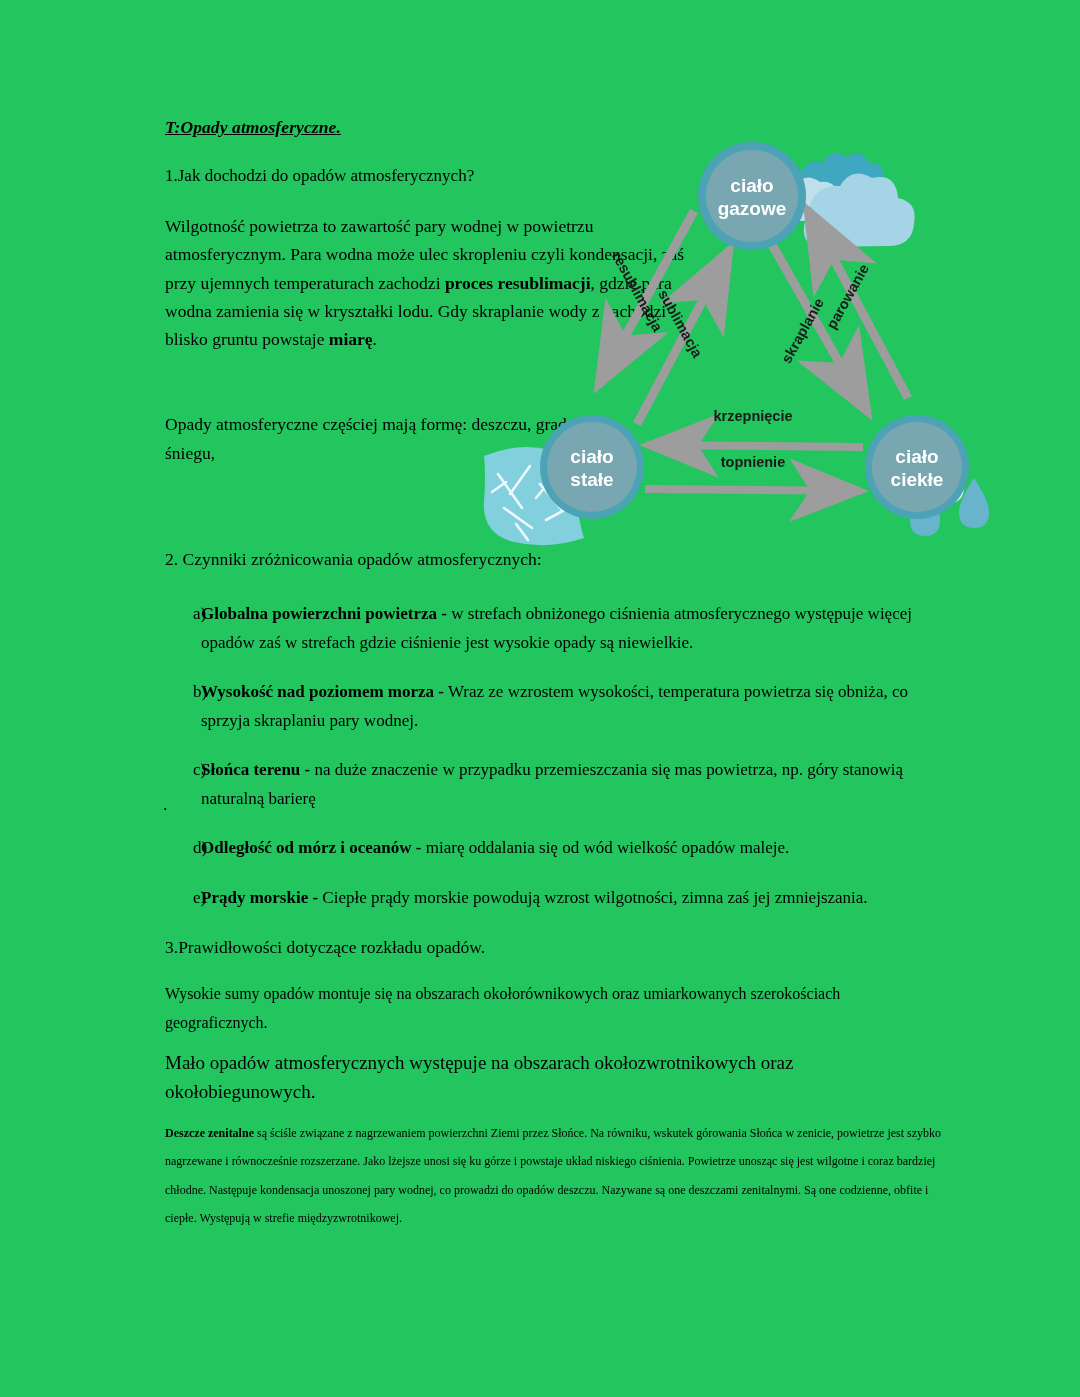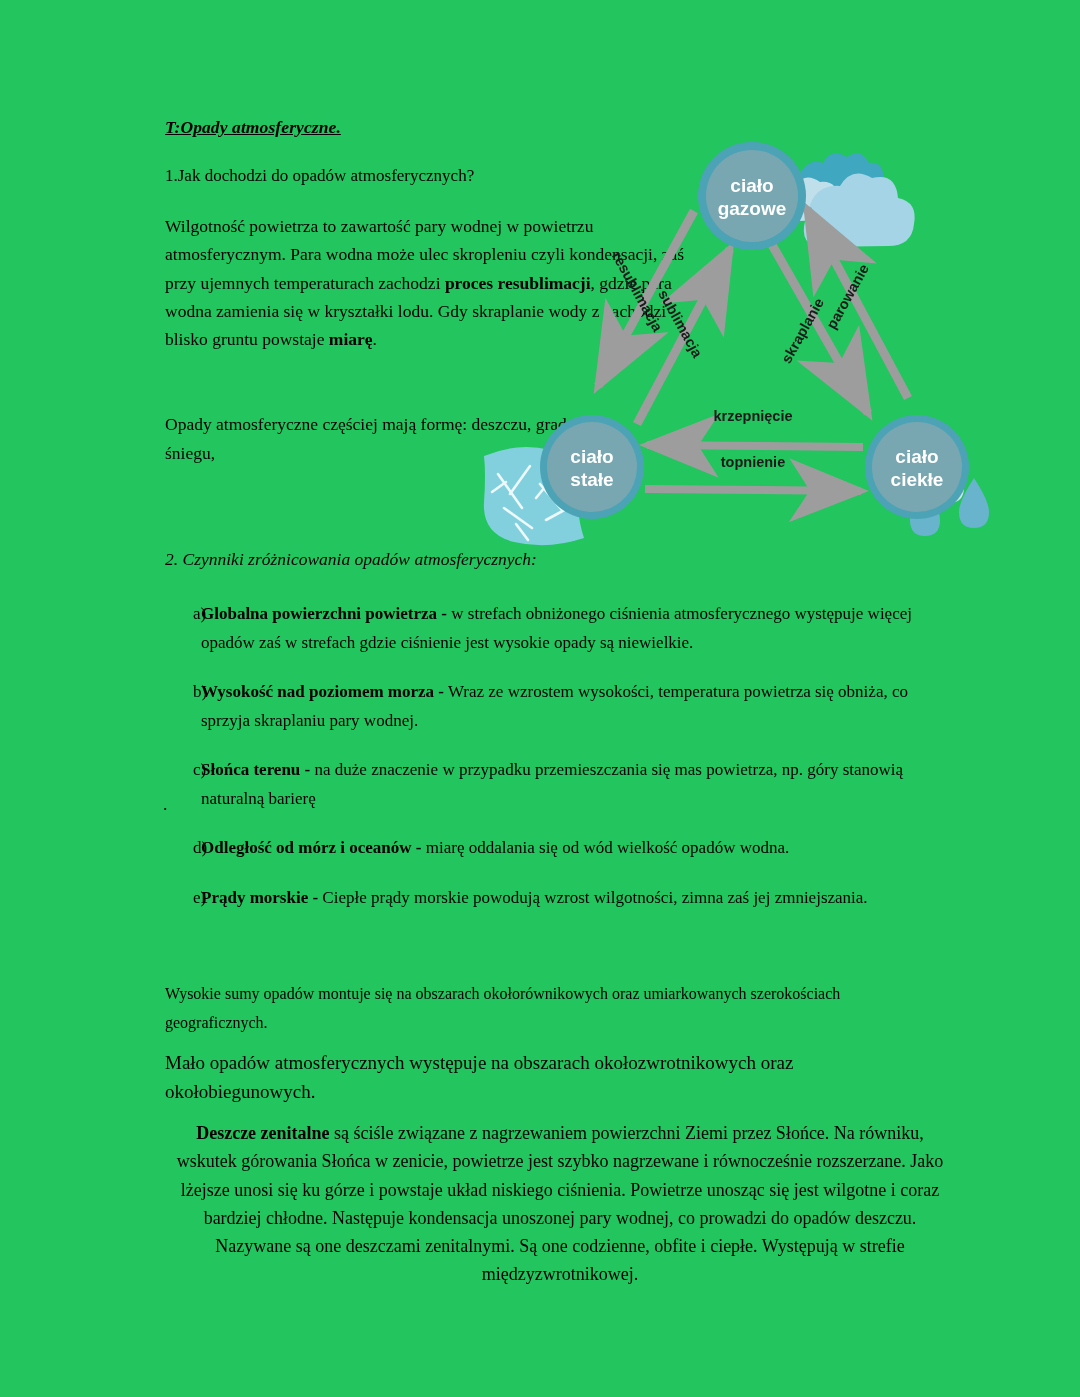--- a/index.html
+++ b/index.html
@@ -54,21 +54,20 @@
     top: 410px;
     width: 420px;
     font-size: 17.5px;
     line-height: 28.5px;
   }
   .sec2 {
     position: absolute;
     left: 165px;
     top: 549px;
     font-size: 17.5px;
-    font-style: italic;
   }
 
   
   .list {
     position: absolute;
     left: 165px;
     top: 600px;
     width: 760px;
   }
   .li {
@@ -116,23 +115,22 @@
     top: 1049px;
     width: 760px;
     font-size: 19px;
     line-height: 28.5px;
   }
   .para-c {
     position: absolute;
     left: 165px;
     top: 1119px;
     width: 790px;
-    font-size: 18px;
+    font-size: 12px;
     line-height: 28.3px;
-    text-align: center;
   }
   .para-c b { font-weight: bold; }
 
   
   .diagram {
     position: absolute;
     left: 470px;
     top: 136px;
     width: 560px;
     height: 410px;
@@ -174,30 +172,31 @@
     <div class="li">
       <span class="marker">b)</span>
       <span class="body"><b>Wysokość nad poziomem morza -</b><span> Wraz ze wzrostem wysokości, temperatura powietrza się obniża, co sprzyja skraplaniu pary wodnej.</span></span>
     </div>
     <div class="li">
       <span class="marker">c)</span>
       <span class="body"><b>Słońca terenu - </b><span> na duże znaczenie w przypadku przemieszczania się mas powietrza, np. góry stanowią naturalną barierę</span></span>
     </div>
     <div class="li">
       <span class="marker">d)</span>
-      <span class="body"><b>Odległość od mórz i oceanów -</b><span> miarę oddalania się od wód wielkość opadów wodna.</span></span>
+      <span class="body"><b>Odległość od mórz i oceanów -</b><span> miarę oddalania się od wód wielkość opadów maleje.</span></span>
     </div>
     <div class="li">
       <span class="marker">e)</span>
       <span class="body"><b>Prądy morskie -</b><span> Ciepłe prądy morskie powodują wzrost wilgotności, zimna zaś jej zmniejszania.</span></span>
     </div>
   </div>
 
   <div class="stray-dot">.</div>
 
+  <div class="sec3">3.Prawidłowości dotyczące rozkładu opadów.</div>
   <div class="para-a">Wysokie sumy opadów montuje się na obszarach okołorównikowych oraz umiarkowanych szerokościach geograficznych.</div>
   <div class="para-b">Mało opadów atmosferycznych występuje na obszarach okołozwrotnikowych oraz okołobiegunowych.</div>
 
   <div class="para-c"><b>Deszcze zenitalne</b><span> są ściśle związane z nagrzewaniem powierzchni Ziemi przez Słońce. Na równiku, wskutek górowania Słońca w zenicie, powietrze jest szybko nagrzewane i równocześnie rozszerzane. Jako lżejsze unosi się ku górze i powstaje układ niskiego ciśnienia. Powietrze unosząc się jest wilgotne i coraz bardziej chłodne. Następuje kondensacja unoszonej pary wodnej, co prowadzi do opadów deszczu. Nazywane są one deszczami zenitalnymi. Są one codzienne, obfite i ciepłe. Występują w strefie międzyzwrotnikowej.</span></div>
 
   <div class="diagram">
     <svg width="560" height="410" viewBox="0 0 560 410" xmlns="http://www.w3.org/2000/svg">
       <defs>
         <marker id="ah" markerWidth="12" markerHeight="12" refX="9" refY="4" orient="auto" markerUnits="strokeWidth">
           <path d="M0,0 L10,4 L0,8 L2.6,4 Z" fill="#9d9d9d"></path>

